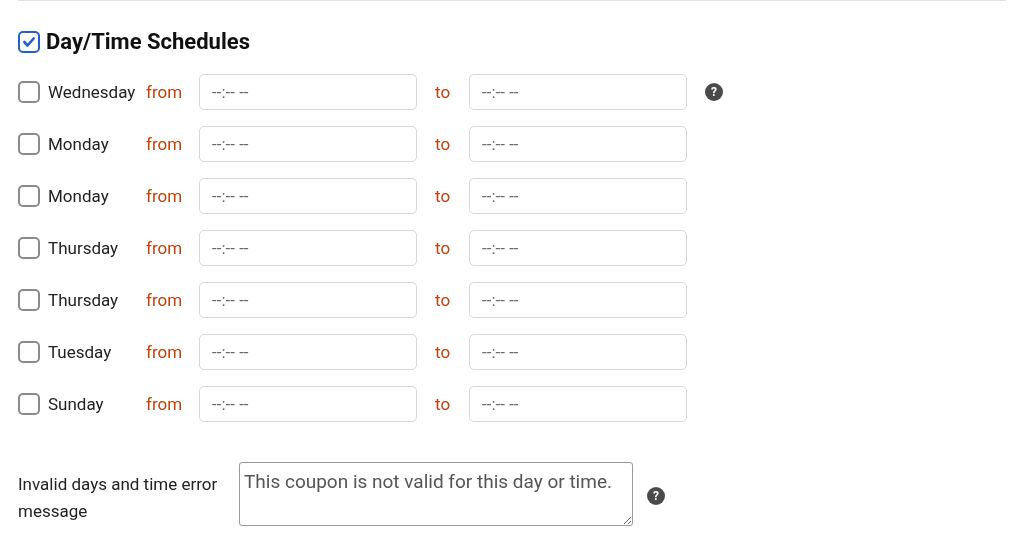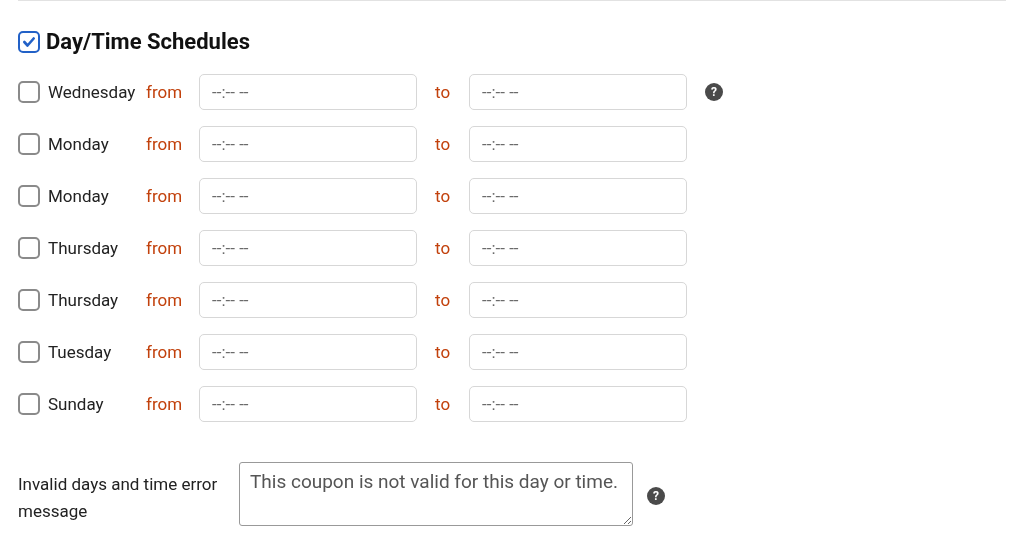--- a/index.html
+++ b/index.html
@@ -118,21 +118,21 @@
     font-weight: 700;
     margin-left: 18px;
   }
 
   .error-row { margin-top: 40px; align-items: center; }
   .error-textarea {
     width: 394px;
     height: 64px;
     border: 1px solid #999;
     border-radius: 3px;
-    padding: 6px 10px;
+    padding: 6px 4px;
     font-size: 19px;
     color: #555;
     font-family: inherit;
     resize: both;
     line-height: 1.35;
   }
   .error-help { margin-left: 14px; margin-top: 4px; }
 </style>
 </head>
 <body>

